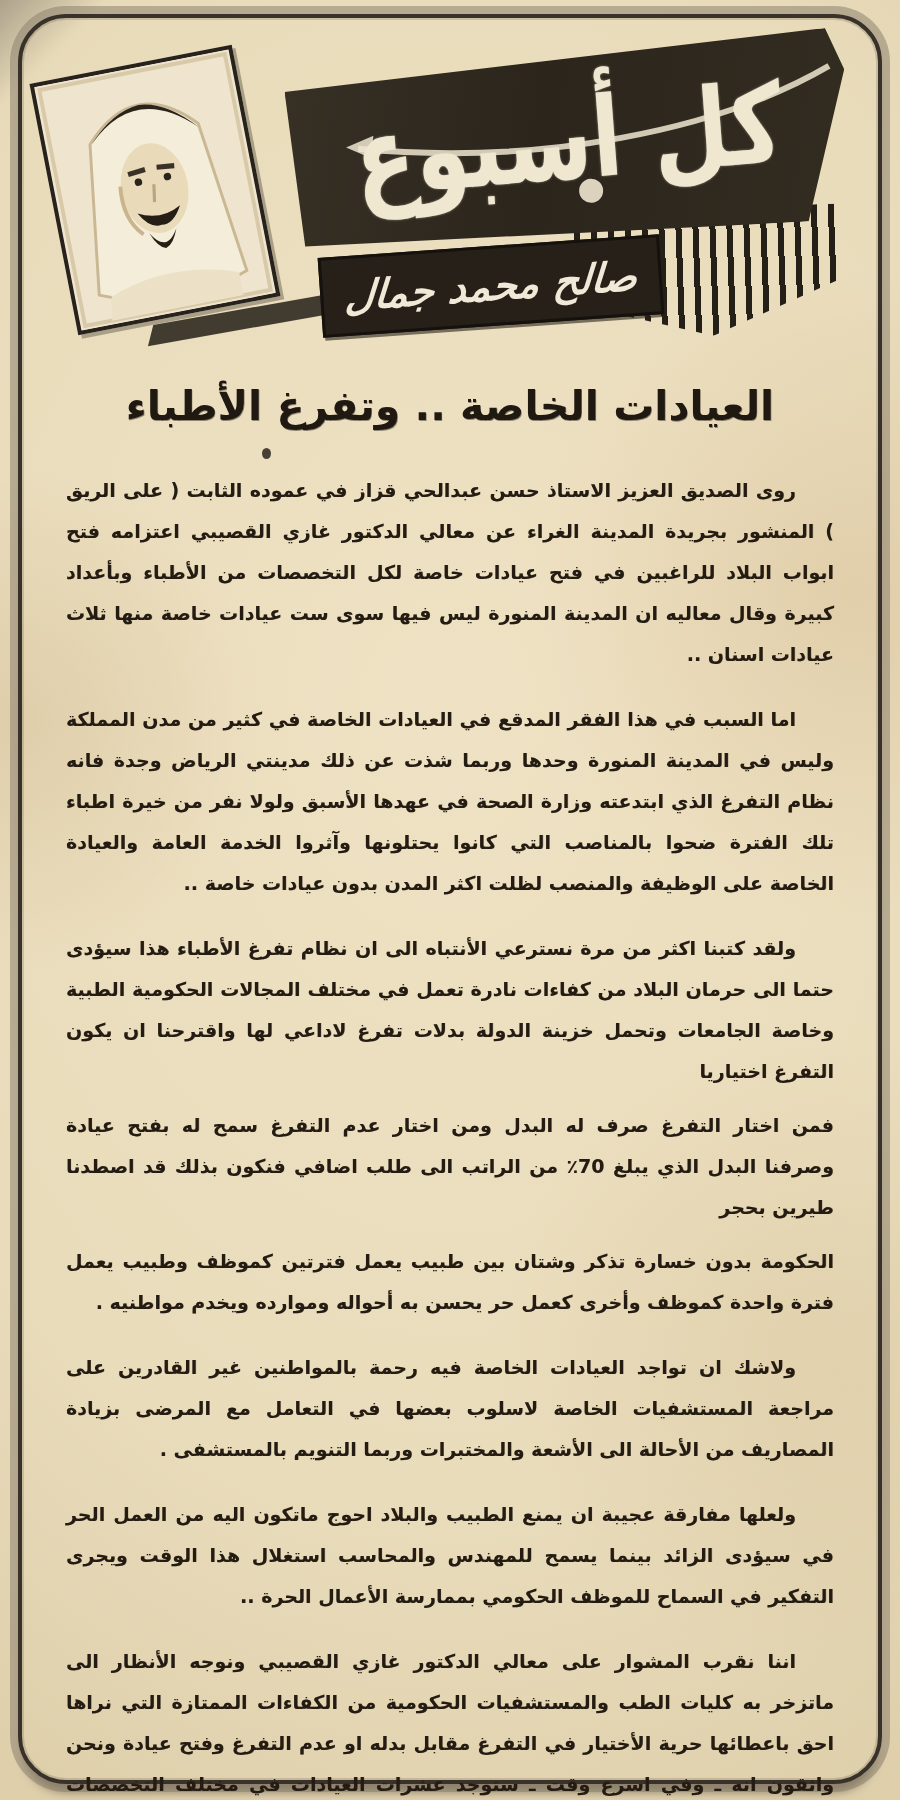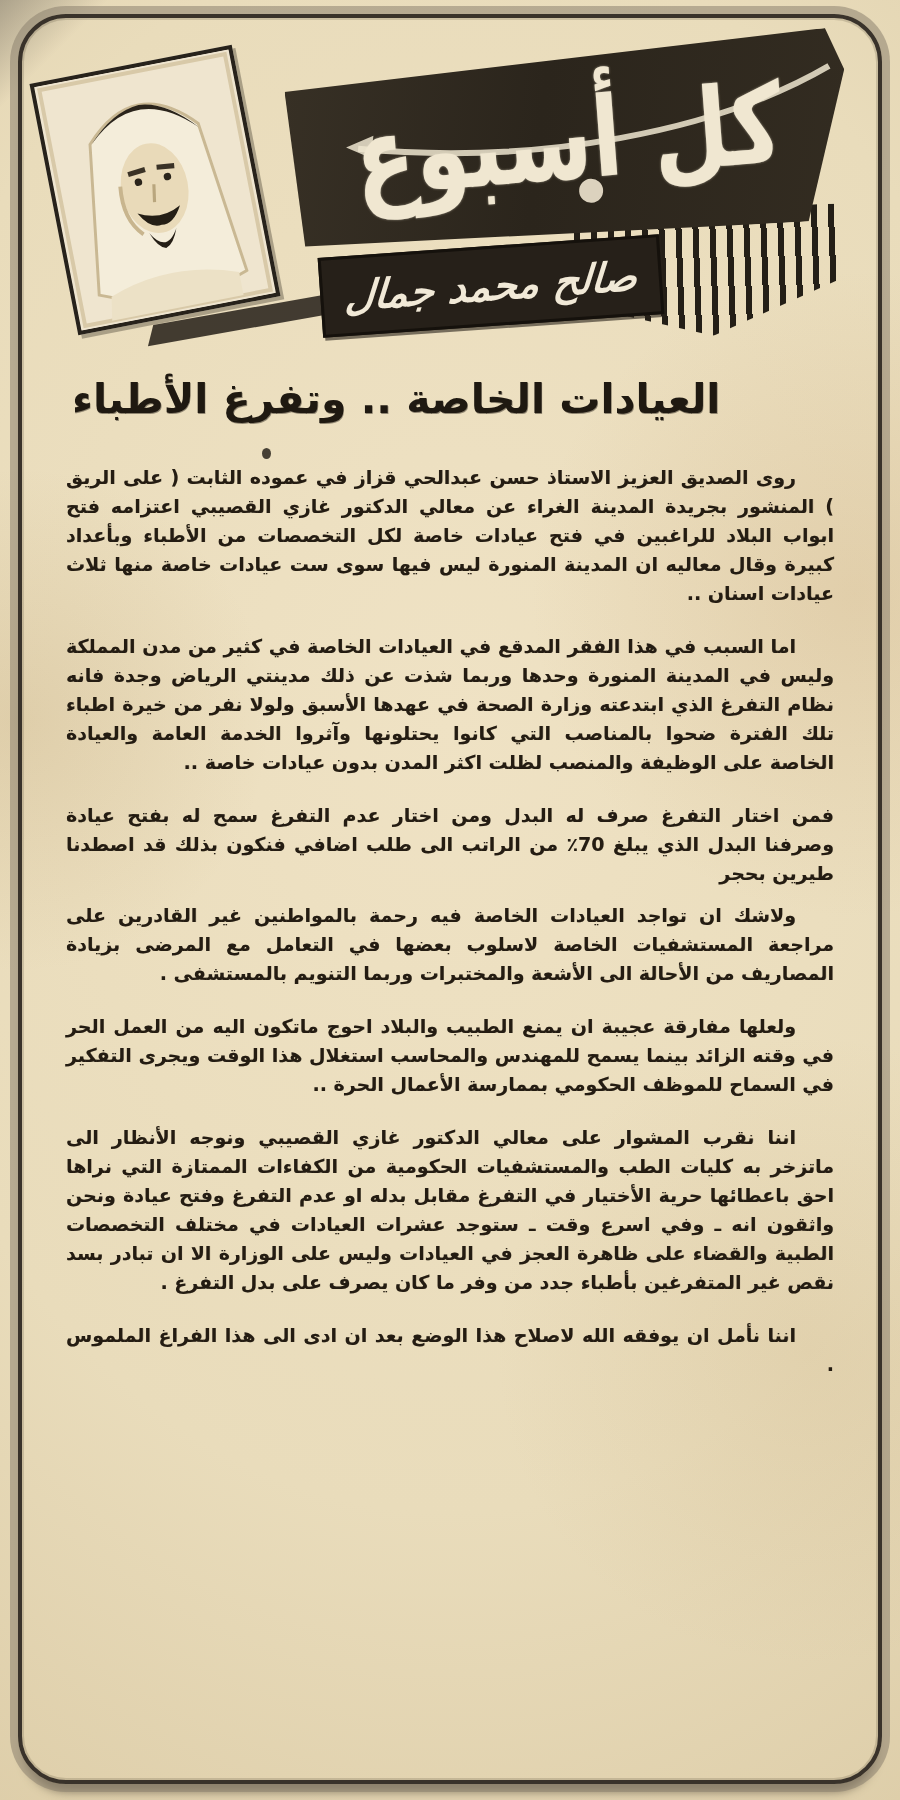--- a/index.html
+++ b/index.html
@@ -86,31 +86,31 @@
   }
   .ink-dot{
     position:absolute;left:262px;top:448px;width:9px;height:11px;
     background:#2a241c;border-radius:50%;opacity:.85;
   }
   
   .article{
     position:absolute;left:66px;right:66px;top:368px;
   }
   .headline{
-    margin:7px 6px 40px;
-    text-align:left;
+    margin:14px 6px 40px;
+    text-align:center;
     font-size:41px;font-weight:bold;
     color:#1f1911;
     letter-spacing:0;
     text-shadow:.6px .6px 0 rgba(31,25,17,.45);
   }
   .body-text{color:#241c12;}
   .p{
     font-size:19px;font-weight:bold;
-    line-height:29px;
+    line-height:41px;
     text-align:justify;
     margin:0 0 24px;
     color:#241c12;
     text-shadow:.3px .3px 0 rgba(36,28,18,.35);
   }
   .p.indent{text-indent:38px;}
   .p.tight{margin-bottom:13px;}
 </style>
 </head>
 <body>
@@ -167,27 +167,29 @@
 
   <div class="article">
     <h1 class="headline">العيادات الخاصة .. وتفرغ الأطباء</h1>
 
     <div class="body-text">
 
         <p class="p indent">روى الصديق العزيز الاستاذ حسن عبدالحي قزاز في عموده الثابت ( على الريق ) المنشور بجريدة المدينة الغراء عن معالي الدكتور غازي القصيبي اعتزامه فتح ابواب البلاد للراغبين في فتح عيادات خاصة لكل التخصصات من الأطباء وبأعداد كبيرة وقال معاليه ان المدينة المنورة ليس فيها سوى ست عيادات خاصة منها ثلاث عيادات اسنان ..</p>
 
         <p class="p indent">اما السبب في هذا الفقر المدقع في العيادات الخاصة في كثير من مدن المملكة وليس في المدينة المنورة وحدها وربما شذت عن ذلك مدينتي الرياض وجدة فانه نظام التفرغ الذي ابتدعته وزارة الصحة في عهدها الأسبق ولولا نفر من خيرة اطباء تلك الفترة ضحوا بالمناصب التي كانوا يحتلونها وآثروا الخدمة العامة والعيادة الخاصة على الوظيفة والمنصب لظلت اكثر المدن بدون عيادات خاصة ..</p>
 
+        <p class="p indent tight">ولقد كتبنا اكثر من مرة نسترعي الأنتباه الى ان نظام تفرغ الأطباء هذا سيؤدى حتما الى حرمان البلاد من كفاءات نادرة تعمل في مختلف المجالات الحكومية الطبية وخاصة الجامعات وتحمل خزينة الدولة بدلات تفرغ لاداعي لها واقترحنا ان يكون التفرغ اختياريا</p>
 
         <p class="p tight">فمن اختار التفرغ صرف له البدل ومن اختار عدم التفرغ سمح له بفتح عيادة وصرفنا البدل الذي يبلغ 70٪ من الراتب الى طلب اضافي فنكون بذلك قد اصطدنا طيرين بحجر</p>
 
 
+        <p class="p">الحكومة بدون خسارة تذكر وشتان بين طبيب يعمل فترتين كموظف وطبيب يعمل فترة واحدة كموظف وأخرى كعمل حر يحسن به أحواله وموارده ويخدم مواطنيه .</p>
 
         <p class="p indent">ولاشك ان تواجد العيادات الخاصة فيه رحمة بالمواطنين غير القادرين على مراجعة المستشفيات الخاصة لاسلوب بعضها في التعامل مع المرضى بزيادة المصاريف من الأحالة الى الأشعة والمختبرات وربما التنويم بالمستشفى .</p>
 
-        <p class="p indent">ولعلها مفارقة عجيبة ان يمنع الطبيب والبلاد احوج ماتكون اليه من العمل الحر في وقته الزائد بينما يسمح للمهندس والمحاسب استغلال هذا الوقت ويجرى التفكير في السماح للموظف الحكومي بممارسة الأعمال الحرة ..</p>
+        <p class="p indent">ولعلها مفارقة عجيبة ان يمنع الطبيب والبلاد احوج ماتكون اليه من العمل الحر في سيؤدى الزائد بينما يسمح للمهندس والمحاسب استغلال هذا الوقت ويجرى التفكير في السماح للموظف الحكومي بممارسة الأعمال الحرة ..</p>
 
         <p class="p indent">اننا نقرب المشوار على معالي الدكتور غازي القصيبي ونوجه الأنظار الى ماتزخر به كليات الطب والمستشفيات الحكومية من الكفاءات الممتازة التي نراها احق باعطائها حرية الأختيار في التفرغ مقابل بدله او عدم التفرغ وفتح عيادة ونحن واثقون انه ـ وفي اسرع وقت ـ ستوجد عشرات العيادات في مختلف التخصصات الطبية والقضاء على ظاهرة العجز في العيادات وليس على الوزارة الا ان تبادر بسد نقص غير المتفرغين بأطباء جدد من وفر ما كان يصرف على بدل التفرغ .</p>
 
         <p class="p indent">اننا نأمل ان يوفقه الله لاصلاح هذا الوضع بعد ان ادى الى هذا الفراغ الملموس .</p>
       </div>
   </div>
 </div>
 
 </body></html>

